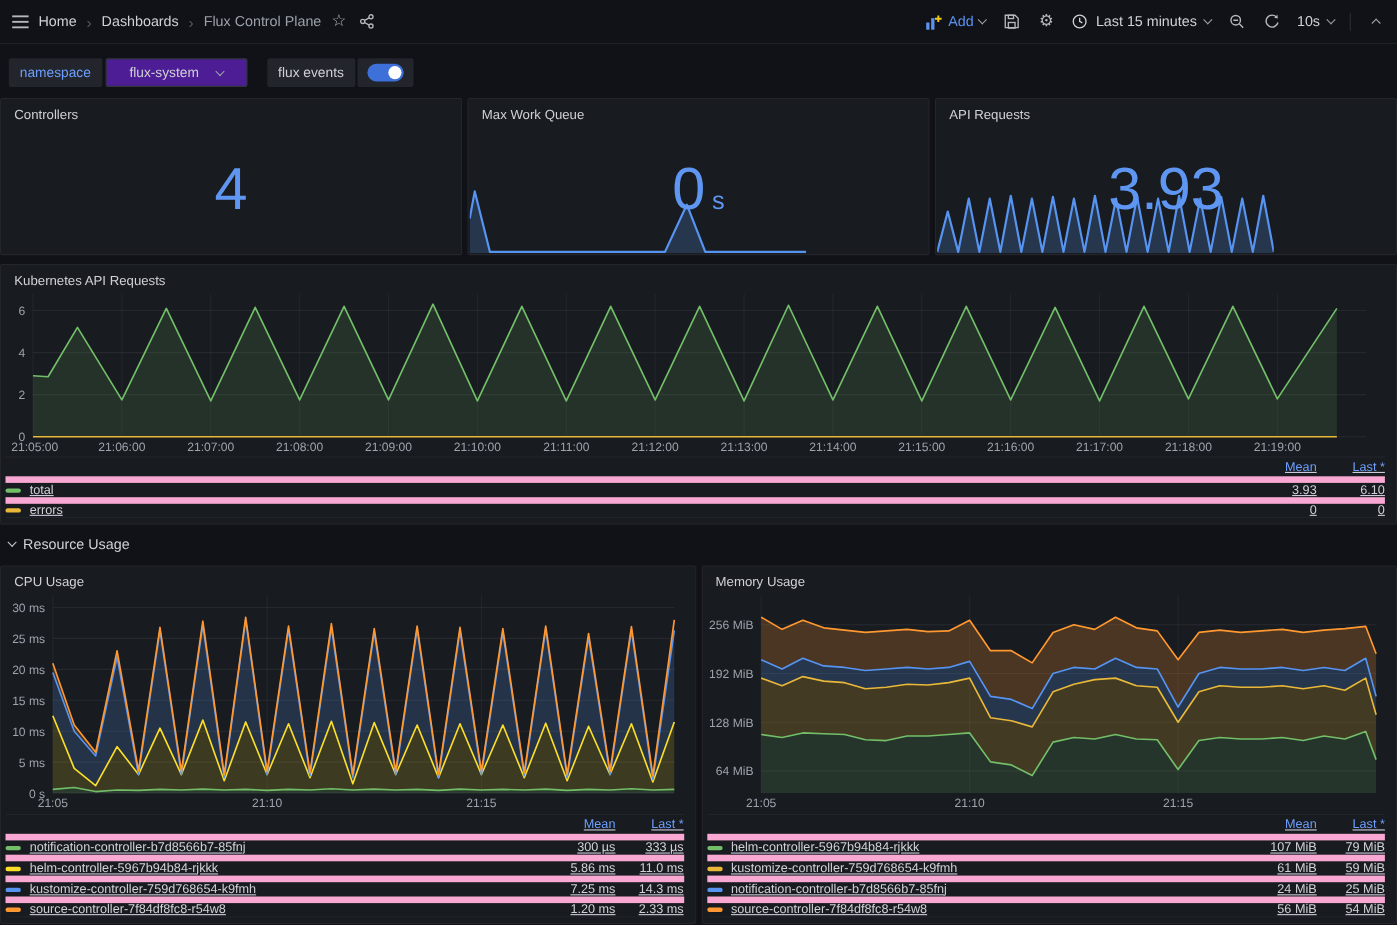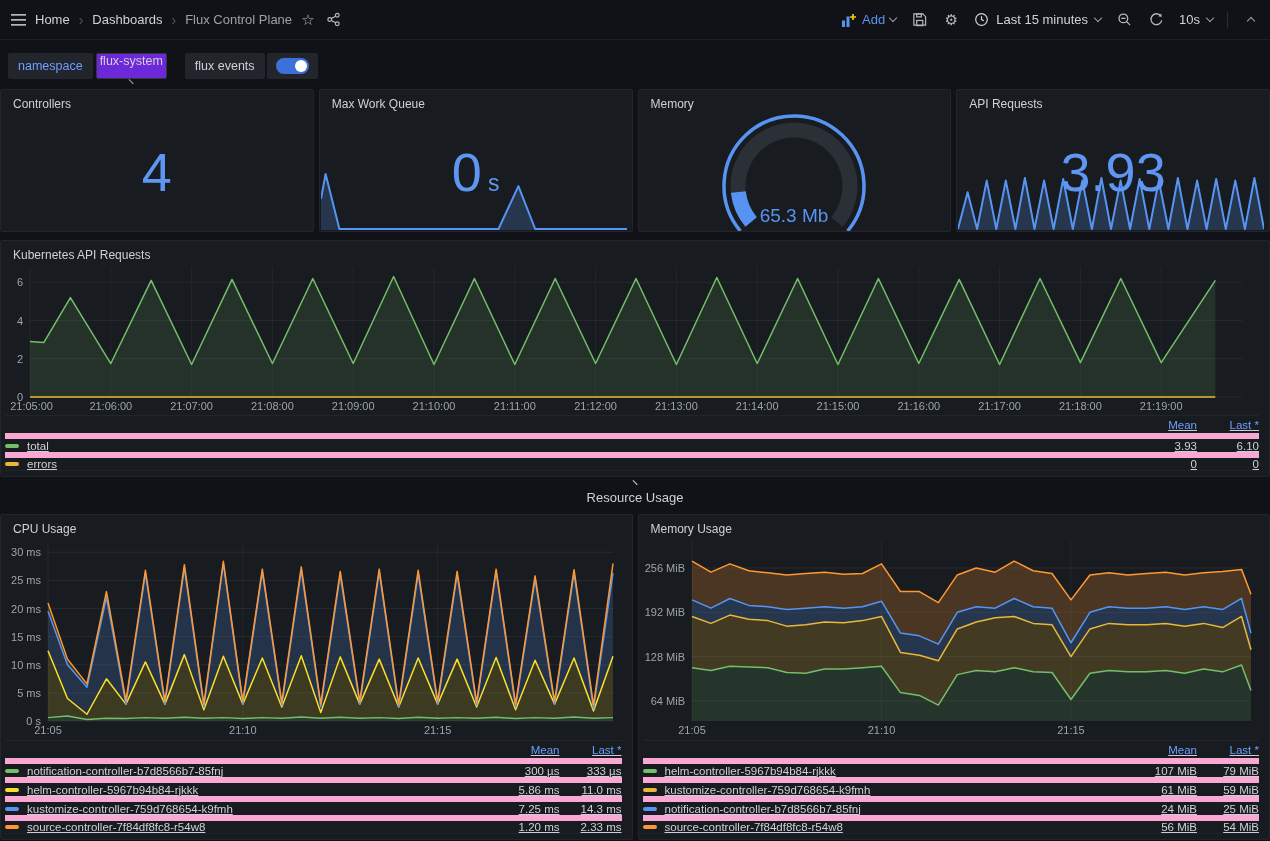--- a/index.html
+++ b/index.html
@@ -29,22 +29,22 @@
   .chv.up { transform: rotate(-135deg); margin-top: 3px; }
   .nav-divider { width: 1px; height: 16px; background: #2c2e33; }
   .star-glyph { font-size: 15px; line-height: 1; }
   .gear-glyph { font-size: 15px; line-height: 1; }
   
   .subbar { display: flex; align-items: center; padding: 13px 8px 10px 8px; }
   .chip { background: #22252b; height: 26px; display: flex; align-items: center;
           padding: 0 10px; border-radius: 2px; font-size: 12.5px; color: #d0d1d6; }
   .chip.vlabel { color: #6e9fff; font-weight: 500; }
   .var-select { height: 26px; border: 1px solid #31353d; border-radius: 2px; display: flex;
-          align-items: center; gap: 16px; padding: 0 3px; font-size: 12.5px; color: #d0d1d6;
-          background: #6d28d9; cursor: pointer; margin-left: 3px; flex-direction: column; }
+          align-items: center; gap: 16px; padding: 0 21px; font-size: 12.5px; color: #d0d1d6;
+          background: #4c1d95; cursor: pointer; margin-left: 3px; }
   .gap16 { width: 18px; }
   .toggle-chip { background: #22252b; height: 26px; display: flex; align-items: center;
           padding: 0 9px; border-radius: 2px; margin-left: 2px; }
   .switch { width: 33px; height: 16px; border-radius: 9px; background: #3d71d9; position: relative; cursor: pointer; }
   .switch::after { content: ""; position: absolute; right: 2px; top: 2px; width: 12px; height: 12px;
           border-radius: 50%; background: #fff; }
   
   .dash { padding: 0 0; }
   .row { display: flex; gap: 5px; margin-bottom: 8px; }
   .panel { background: #181b1f; border: 1px solid #23252b; border-radius: 2px;
@@ -74,21 +74,21 @@
   .lg-h span { cursor: pointer; }
   .lg-r { display: flex; align-items: center; height: 19px; border-top: 6px solid #f9a8d4;
           font-size: 11.5px; color: #d0d1d6; }
   .lg-r:last-child { border-bottom: 1px solid #202328; }
   .sw { width: 14px; height: 4px; border-radius: 2px; margin-right: 8px; flex: none; }
   .lg-name { flex: 1; cursor: pointer; }
   .col-mean { width: 80px; text-align: right; }
   .col-last { width: 62px; text-align: right; }
   
   .section { display: flex; align-items: center; gap: 7px; margin: 4px 8px 11px 8px;
-             font-size: 13px; font-weight: 500; color: #d0d1d6; cursor: pointer; height: 18px; flex-direction: column; }
+             font-size: 13px; font-weight: 500; color: #d0d1d6; cursor: pointer; height: 18px; }
   .section .chv { border-color: #c5c8cd; }
 </style>
 </head>
 <body>
 
 <div class="nav">
   <div class="nav-left">
     <button class="icon-btn">
       <svg width="16" height="14" viewBox="0 0 16 14">
           <rect y="1" width="15" height="1.7" fill="currentColor"></rect>
@@ -195,31 +195,20 @@
       <div class="stat-wrap">
           <div class="stat-inner">
         <span class="stat-value">0</span>
         <span class="stat-unit">s</span>
       </div>
         </div>
       <div class="spark wq"><svg width="306" height="58">
             <polygon points="0.0,26.7 4.6,2.0 18.4,57.0 177.5,57.0 197.4,14.1 214.2,57.0 306.0,57.0 306,58 0,58" fill="#5794F2" fill-opacity="0.22"></polygon>
             <polyline points="0.0,26.7 4.6,2.0 18.4,57.0 177.5,57.0 197.4,14.1 214.2,57.0 306.0,57.0" fill="none" stroke="#5794F2" stroke-width="2" stroke-linejoin="round"></polyline>
           </svg></div>
-    </div>
-    <div class="panel">
-      <div class="panel-title">Memory</div>
-      <div class="gauge-wrap">
-          <svg width="250" height="122">
-            <path d="M 71.38 121.00 A 70 70 0 1 1 178.62 121.00" stroke="#5794F2" stroke-width="3.5" fill="none"></path>
-            <path d="M 69.33 82.05 A 56 56 0 1 1 167.90 112.00" stroke="#2b2f36" stroke-width="15" fill="none"></path>
-            <path d="M 82.10 112.00 A 56 56 0 0 1 69.33 82.05" stroke="#5794F2" stroke-width="15" fill="none"></path>
-            <text x="125" y="112" text-anchor="middle" fill="#5794F2" font-size="19" font-weight="500">65.3 Mb</text>
-          </svg>
-        </div>
     </div>
     <div class="panel">
       <div class="panel-title">API Requests</div>
       <div class="stat-wrap">
           <div class="stat-inner">
         <span class="stat-value">3.93</span>
       </div>
         </div>
       <div class="spark"><svg width="306" height="54">
             <polygon points="0.0,53.0 9.6,16.3 19.1,53.0 28.7,4.6 38.3,53.0 47.8,4.6 57.4,53.0 66.9,2.0 76.5,53.0 86.1,4.6 95.6,53.0 105.2,3.0 114.8,53.0 124.3,4.6 133.9,53.0 143.4,2.0 153.0,53.0 162.6,4.6 172.1,53.0 181.7,3.0 191.3,53.0 200.8,4.6 210.4,53.0 219.9,2.0 229.5,53.0 239.1,4.6 248.6,53.0 258.2,3.0 267.8,53.0 277.3,4.6 286.9,53.0 296.4,2.0 306.0,53.0 306,54 0,54" fill="#5794F2" fill-opacity="0.22"></polygon>

